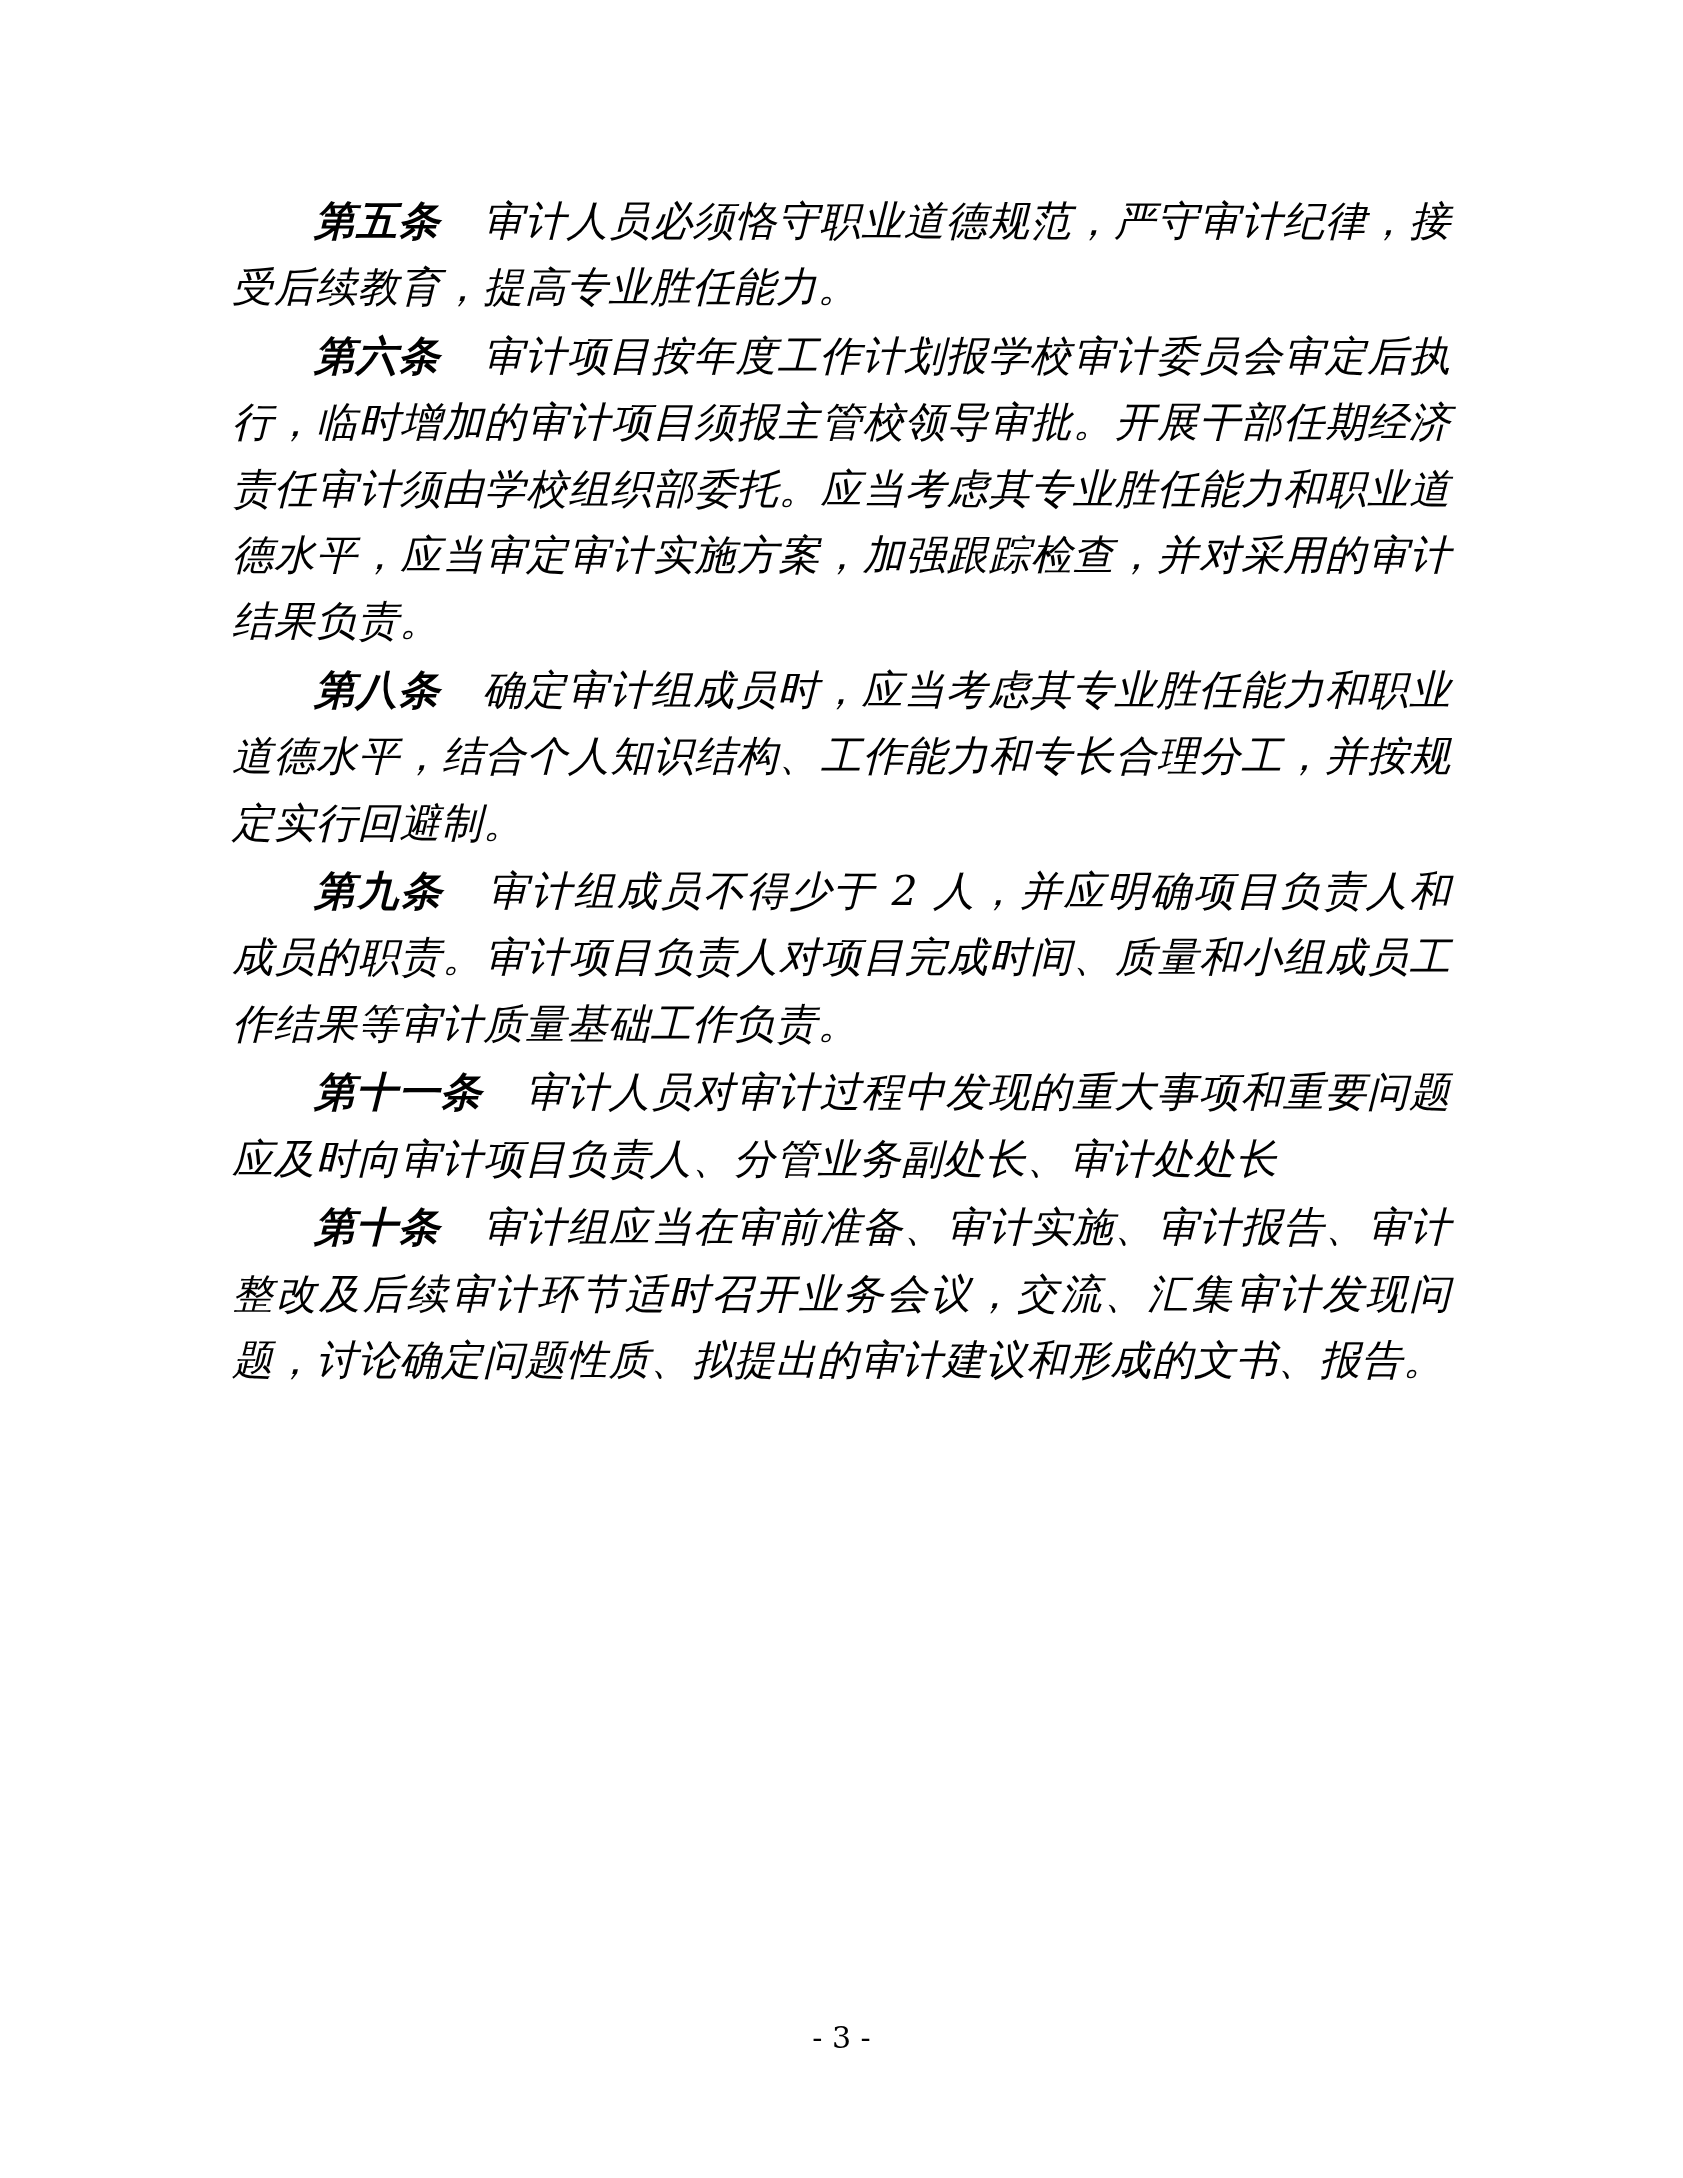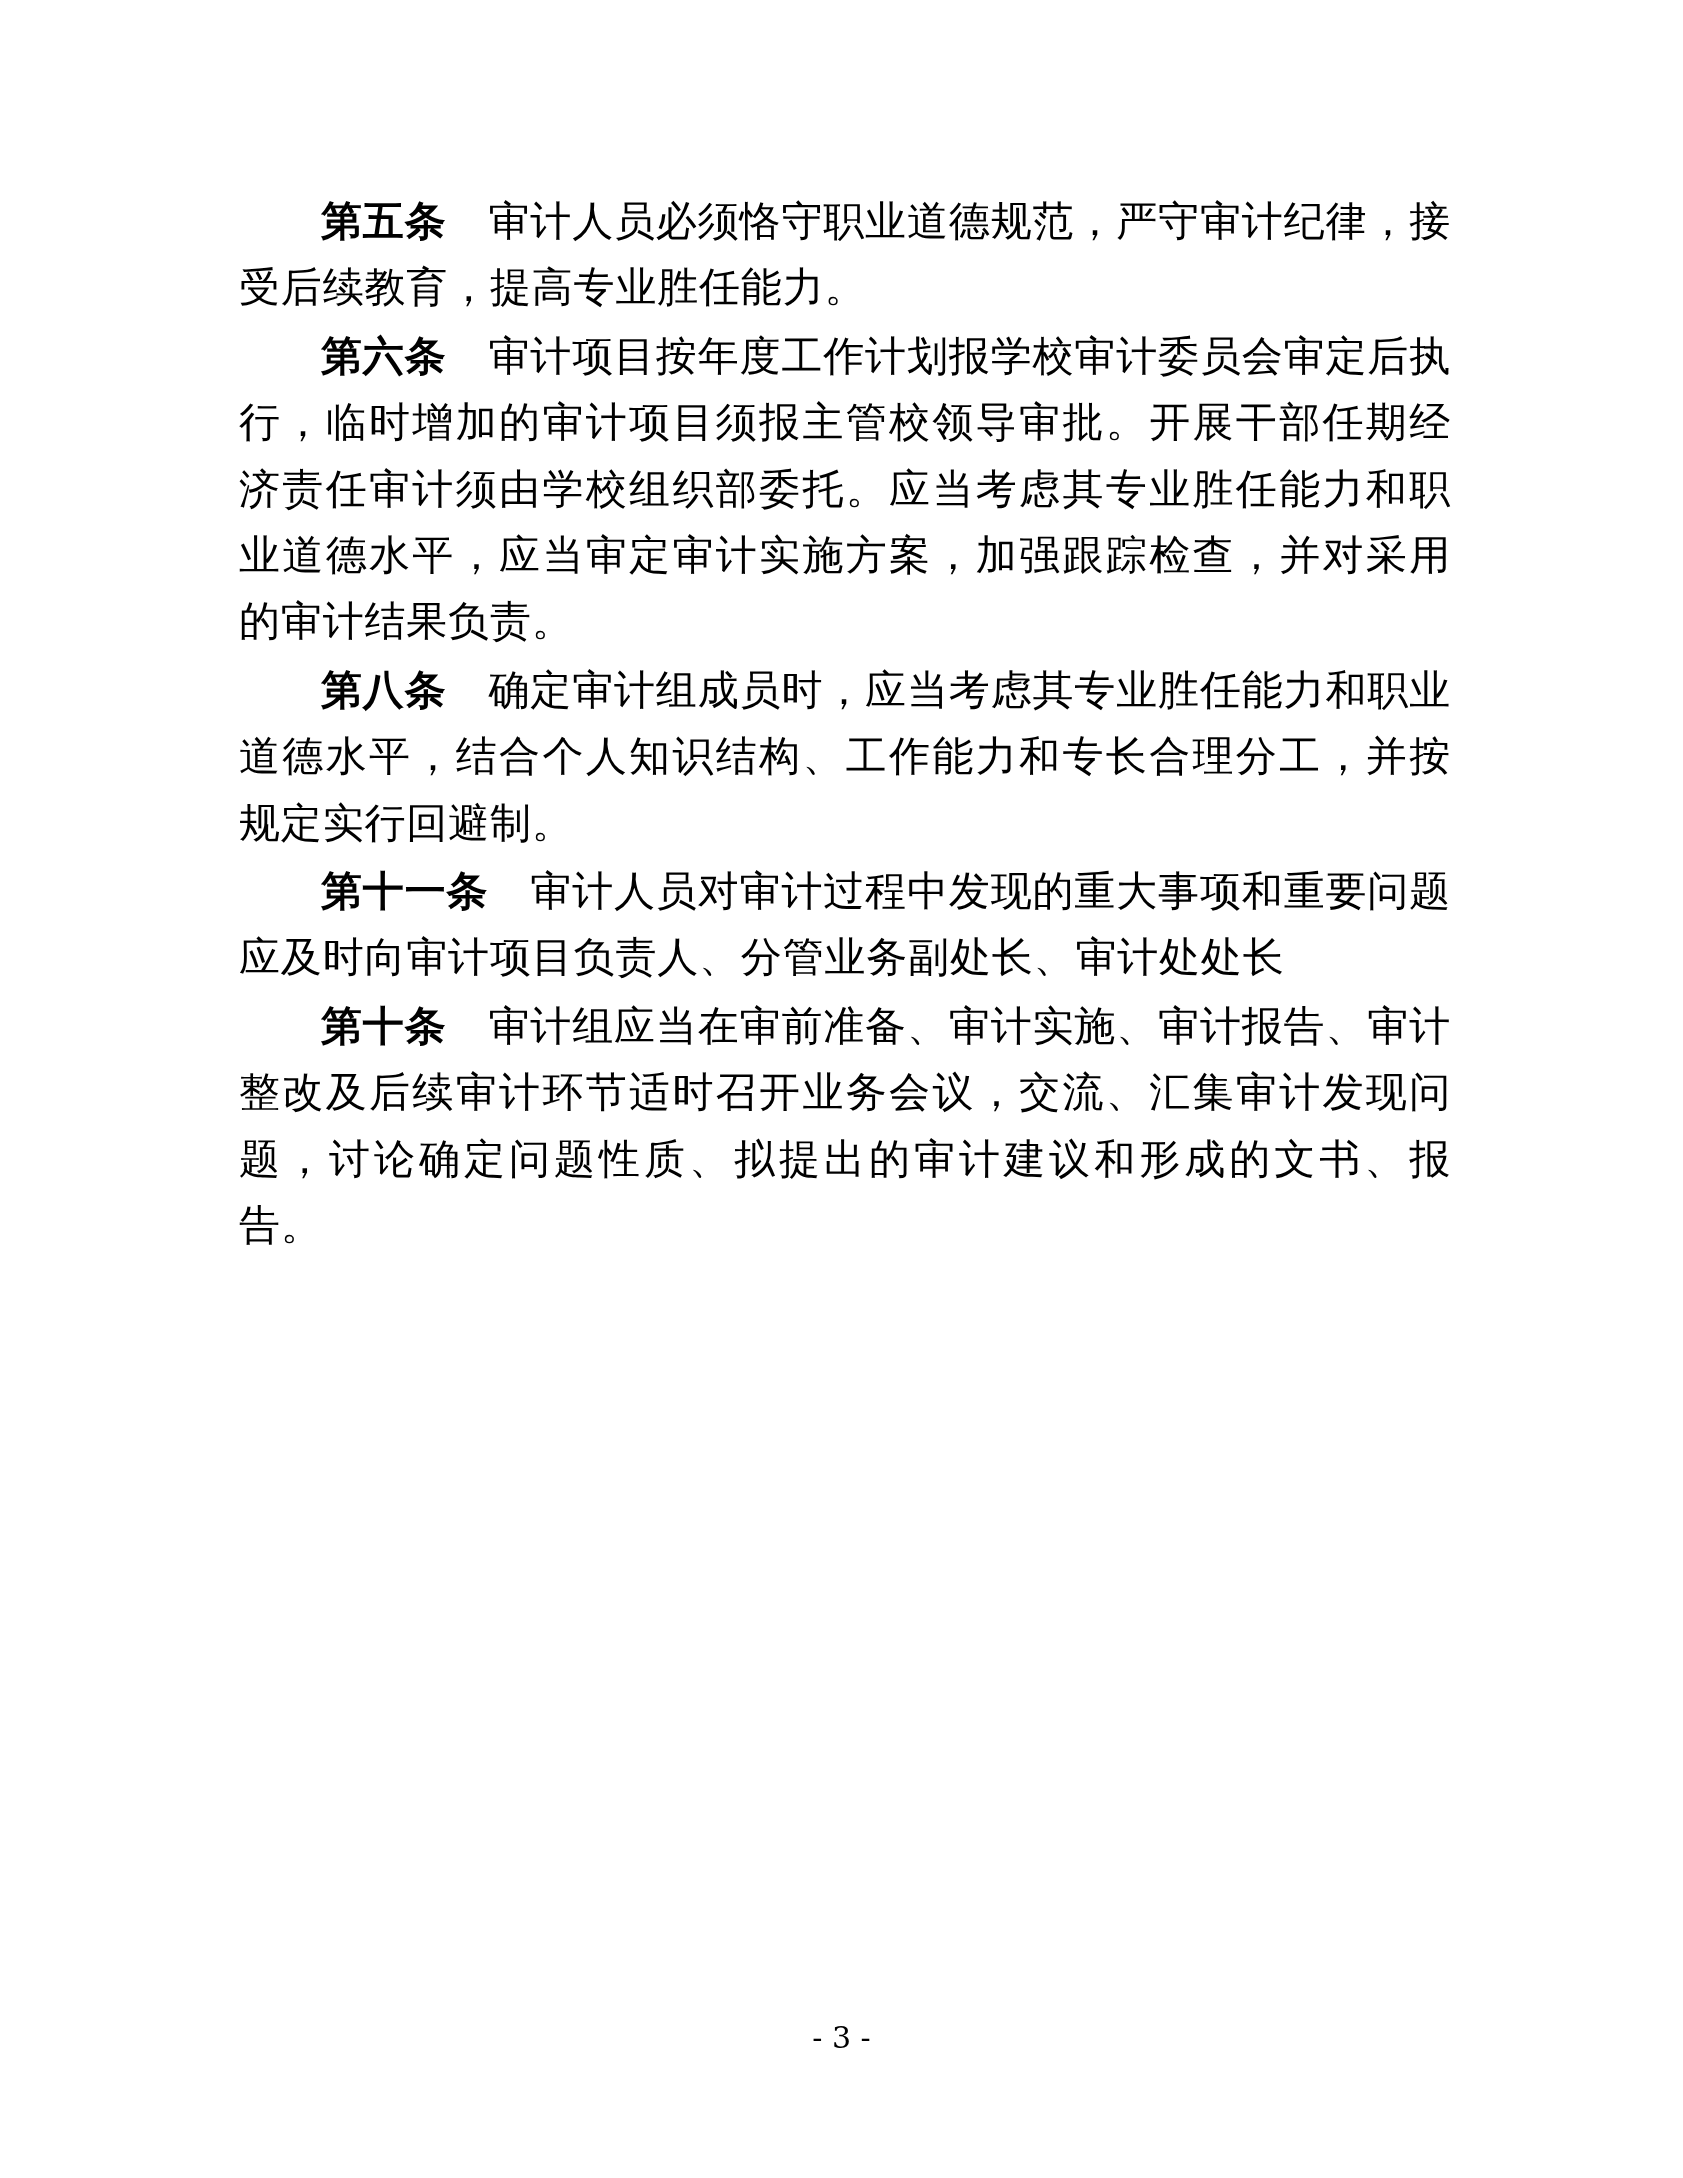--- a/index.html
+++ b/index.html
@@ -22,22 +22,23 @@
     left: 228px;
     top: 188px;
     width: 1223px;
   }
   .para {
     font-size: 41px;
     line-height: 1.62;
     text-align: justify;
     text-justify: inter-ideograph;
     text-indent: 2em;
-    margin: 0 0 2px 11px;
+    margin: 0 0 2px 4px;
     letter-spacing: 0.02em;
+    font-style: italic;
   }
   .para .lead {
     font-weight: 700;
   }
   .footer {
     position: absolute;
     left: 0;
     top: 2020px;
     width: 1683px;
     text-align: center;
@@ -58,20 +59,23 @@
 
     <p class="para">
       <span class="lead">第六条</span><span>　</span><span>审计项目按年度工作计划报学校审计委员会审定后执行，临时增加的审计项目须报主管校领导审批。开展干部任期经济责任审计须由学校组织部委托。应当考虑其专业胜任能力和职业道德水平，应当审定审计实施方案，加强跟踪检查，并对采用的审计结果负责。</span>
     </p>
 
 
     <p class="para">
       <span class="lead">第八条</span><span>　</span><span>确定审计组成员时，应当考虑其专业胜任能力和职业道德水平，结合个人知识结构、工作能力和专长合理分工，并按规定实行回避制。</span>
     </p>
 
+    <p class="para">
+      <span class="lead">第九条</span><span>　</span><span>审计组成员不得少于 2 人，并应明确项目负责人和成员的职责。审计项目负责人对项目完成时间、质量和小组成员工作结果等审计质量基础工作负责。</span>
+    </p>
 
     <p class="para">
       <span class="lead">第十一条</span><span>　</span><span>审计人员对审计过程中发现的重大事项和重要问题应及时向审计项目负责人、分管业务副处长、审计处处长</span>
     </p>
 
     <p class="para">
       <span class="lead">第十条</span><span>　</span><span>审计组应当在审前准备、审计实施、审计报告、审计整改及后续审计环节适时召开业务会议，交流、汇集审计发现问题，讨论确定问题性质、拟提出的审计建议和形成的文书、报告。</span>
     </p>
 
   </div>

